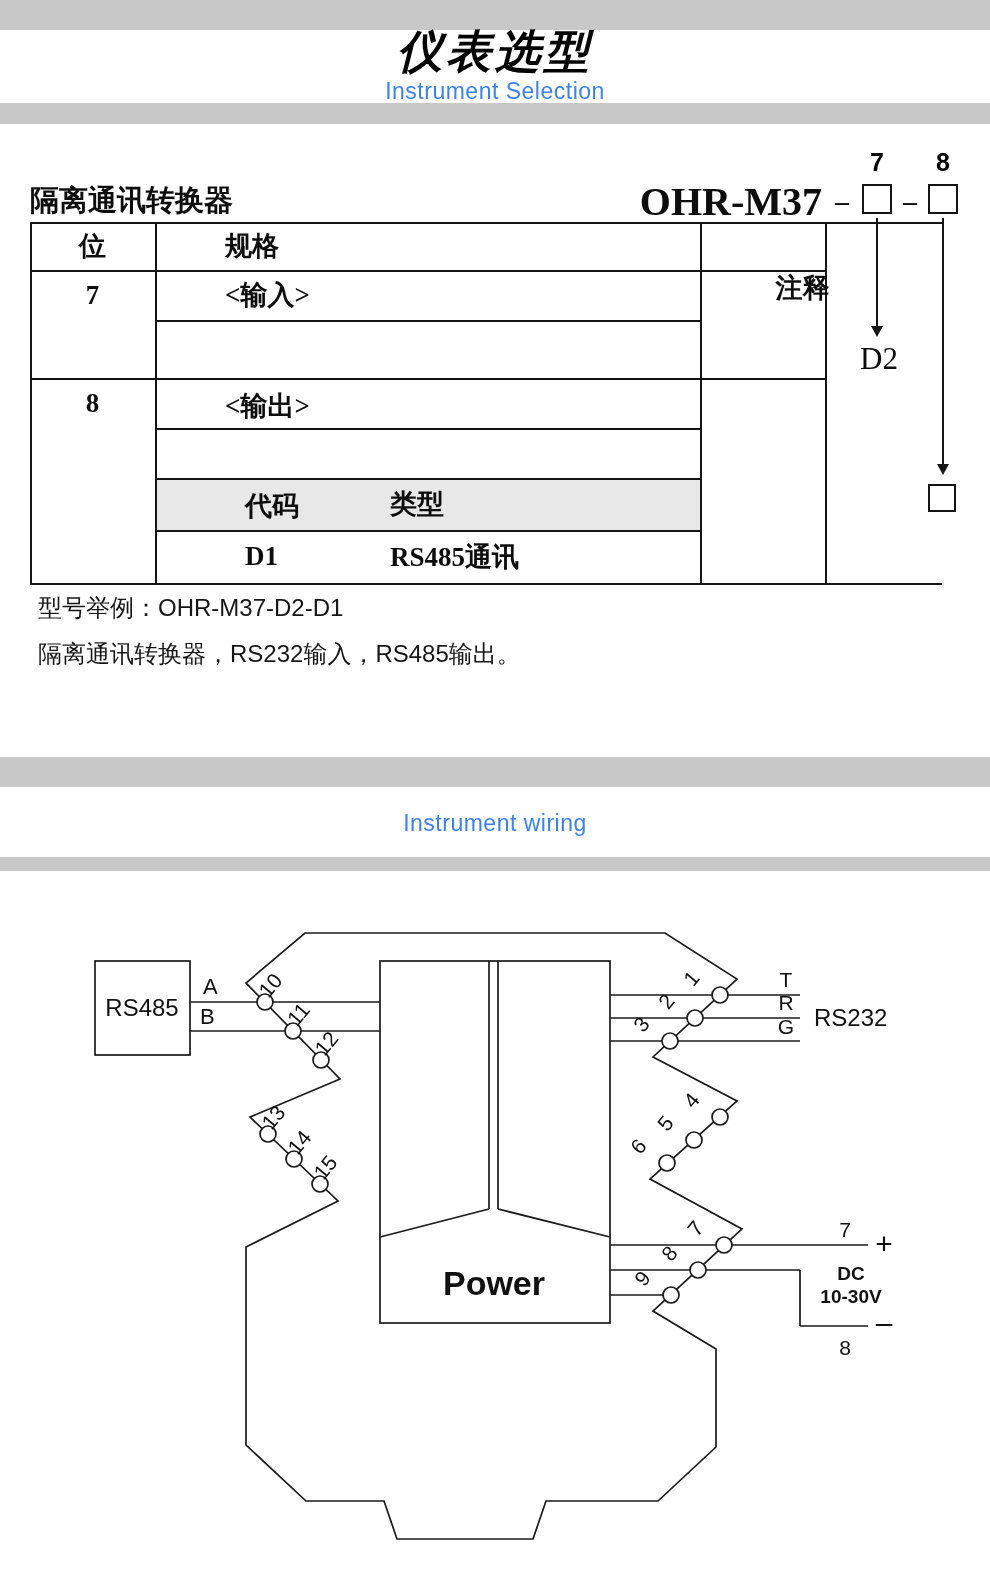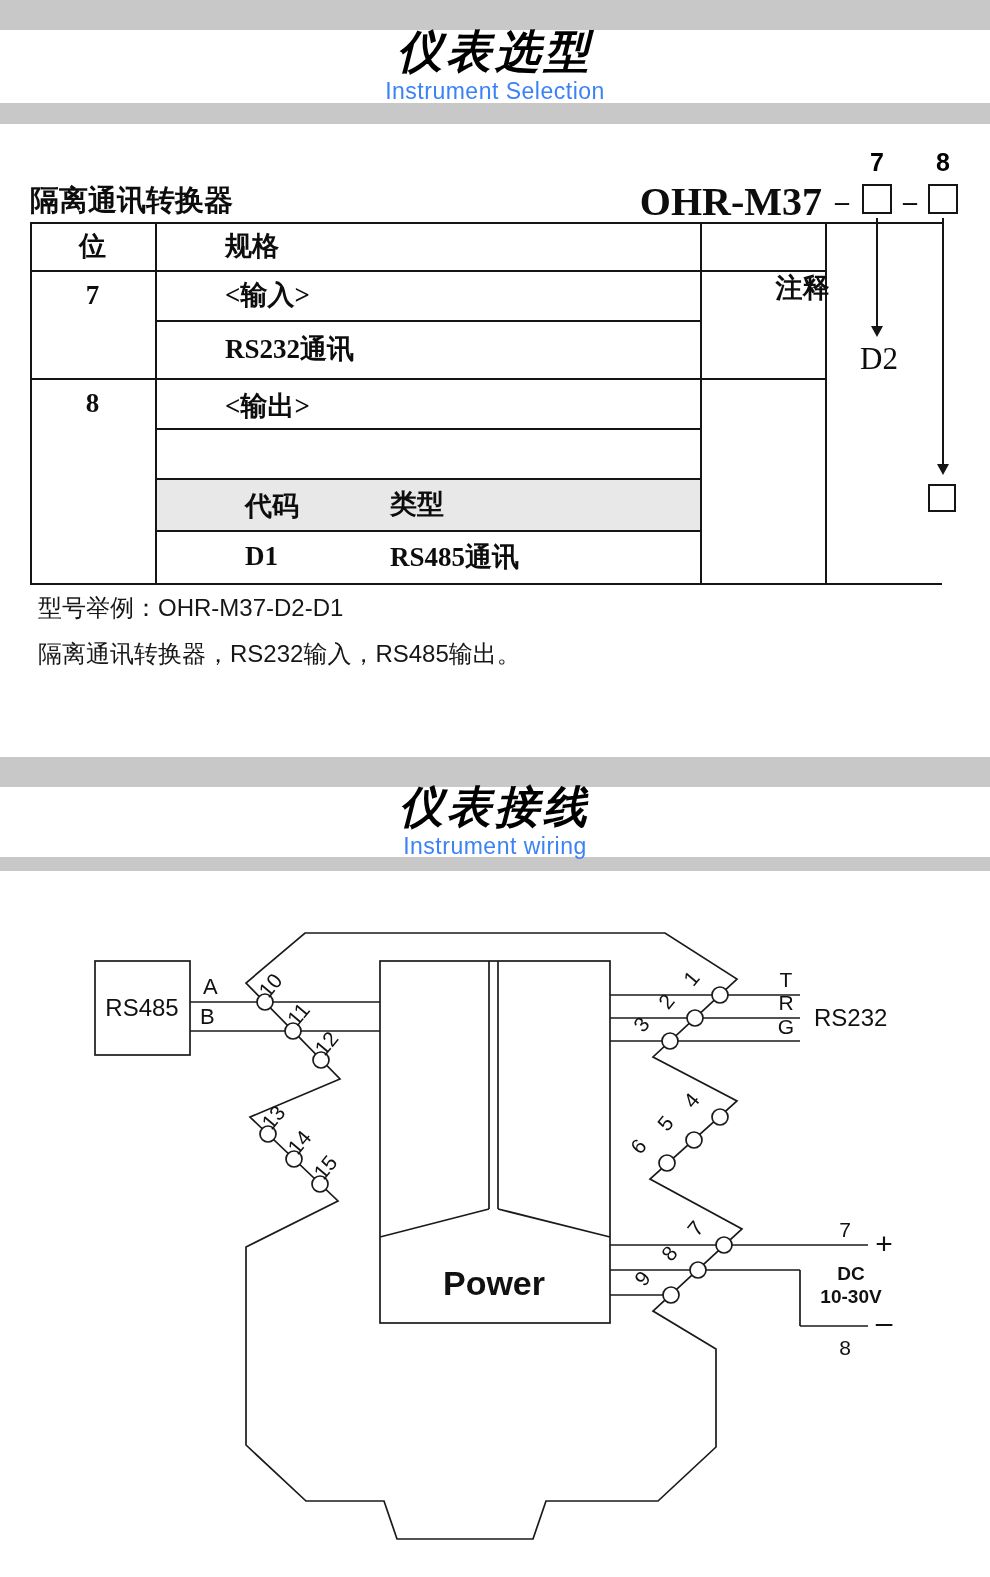--- a/index.html
+++ b/index.html
@@ -83,38 +83,36 @@
     <div class="vline" style="left:155px;top:222px;height:363px;"></div>
     <div class="vline" style="left:700px;top:222px;height:363px;"></div>
     <div class="vline" style="left:825px;top:222px;height:363px;"></div>
 
     <div class="cell center" style="left:30px;top:222px;width:125px;height:48px;">位</div>
     <div class="cell" style="left:225px;top:222px;height:48px;">规格</div>
     <div class="cell center" style="left:740px;top:222px;width:125px;height:60px;margin-top:36px;">注释</div>
 
     <div class="cell center" style="left:30px;top:270px;width:125px;height:50px;">7</div>
     <div class="cell" style="left:225px;top:270px;height:50px;">&lt;输入&gt;</div>
-    <div class="cell" style="left:225px;top:320px;height:58px;">RS232通讯</div>
 
     <div class="cell center" style="left:30px;top:378px;width:125px;height:50px;">8</div>
     <div class="cell" style="left:225px;top:378px;height:56px;">&lt;输出&gt;</div>
 
     <div class="cell" style="left:245px;top:478px;height:56px;text-align:center;">代码</div>
     <div class="cell" style="left:390px;top:478px;height:52px;">类型</div>
     <div class="cell" style="left:245px;top:530px;height:53px;">D1</div>
     <div class="cell" style="left:390px;top:530px;height:53px;">RS485通讯</div>
 
     <div class="example" style="left:38px;top:592px;">型号举例：OHR-M37-D2-D1</div>
     <div class="example" style="left:38px;top:638px;">隔离通讯转换器，RS232输入，RS485输出。</div>
   </section>
 
   <header class="layer">
     <div class="banner-band" style="top:757px;height:114px;"></div>
     <div class="banner-strip" style="top:787px;height:70px;">
-      <div class="banner-title" style="font-size:44px;">仪表接线</div>
       <div class="banner-sub">Instrument wiring</div>
     </div>
   </header>
 
   <section class="layer">
     <svg class="abs" style="left:0;top:871px;" width="990" height="706" viewBox="0 0 990 706">
 
       <polygon class="stroke" points="305,62 665,62 737,108 653,186 737,230 650,308 742,358 653,440 716,478 716,576 658,630 546,630 533,668 397,668 384,630 306,630 246,574 246,376 338,330 250,246 340,208 246,112"></polygon>
 
       <rect class="stroke" x="95" y="90" width="95" height="94"></rect>

